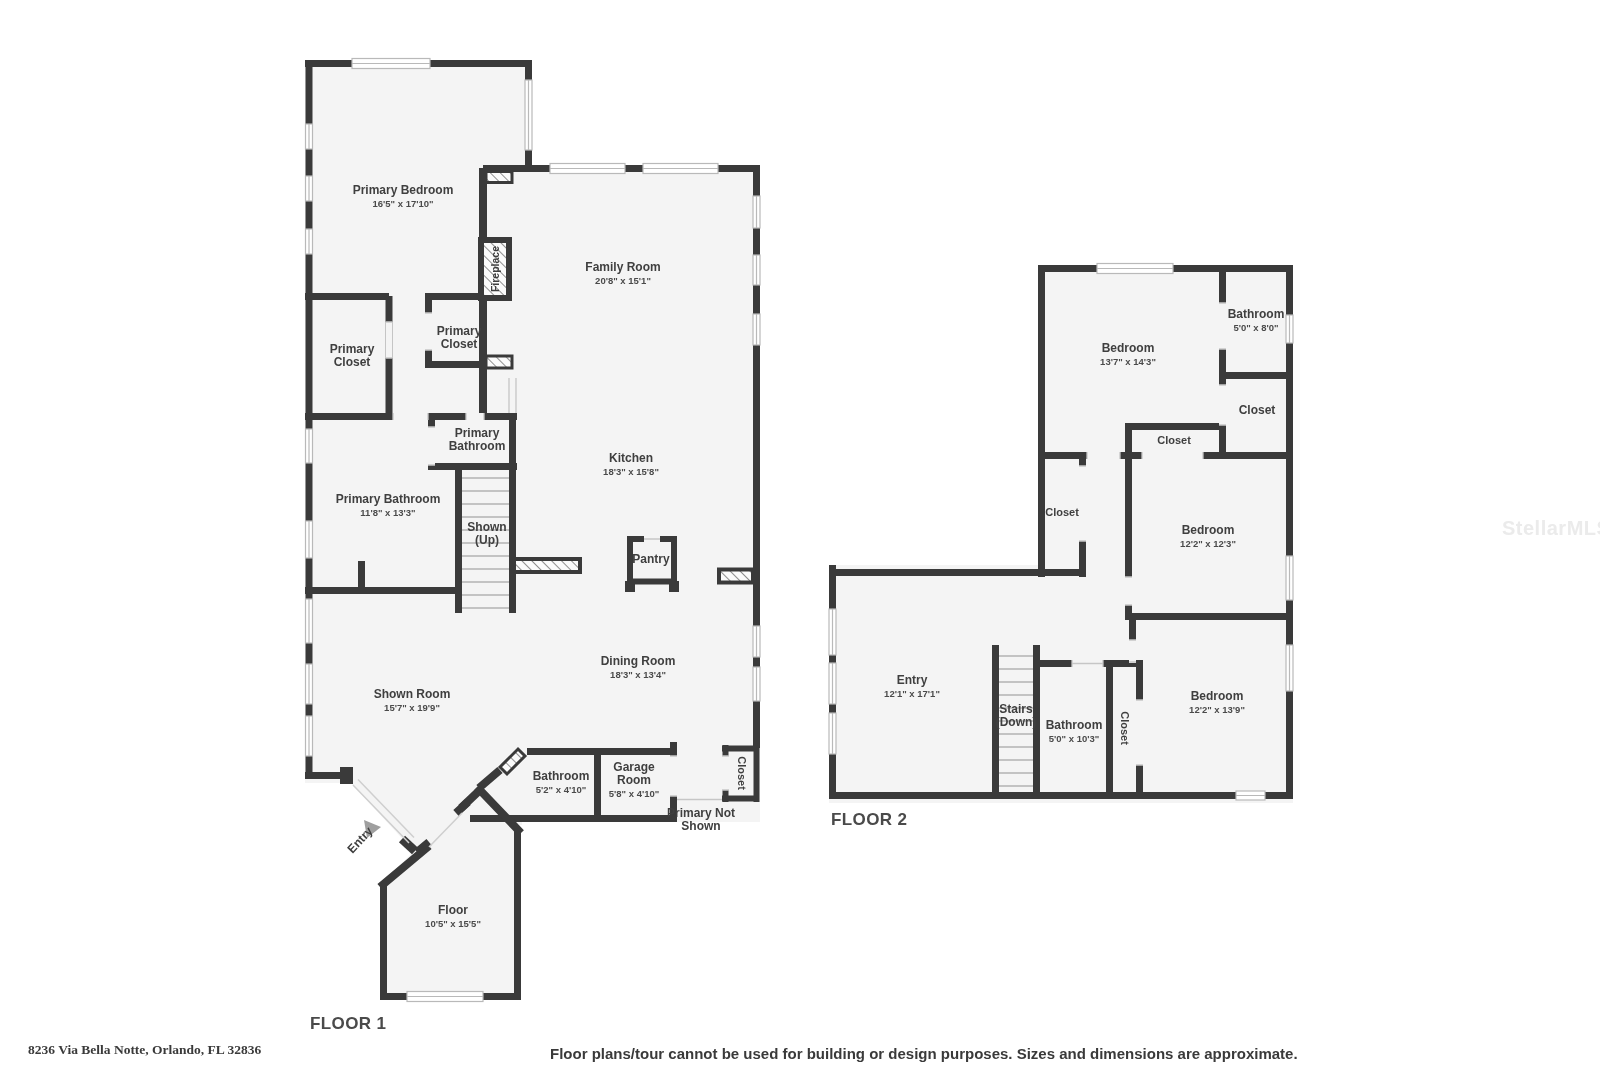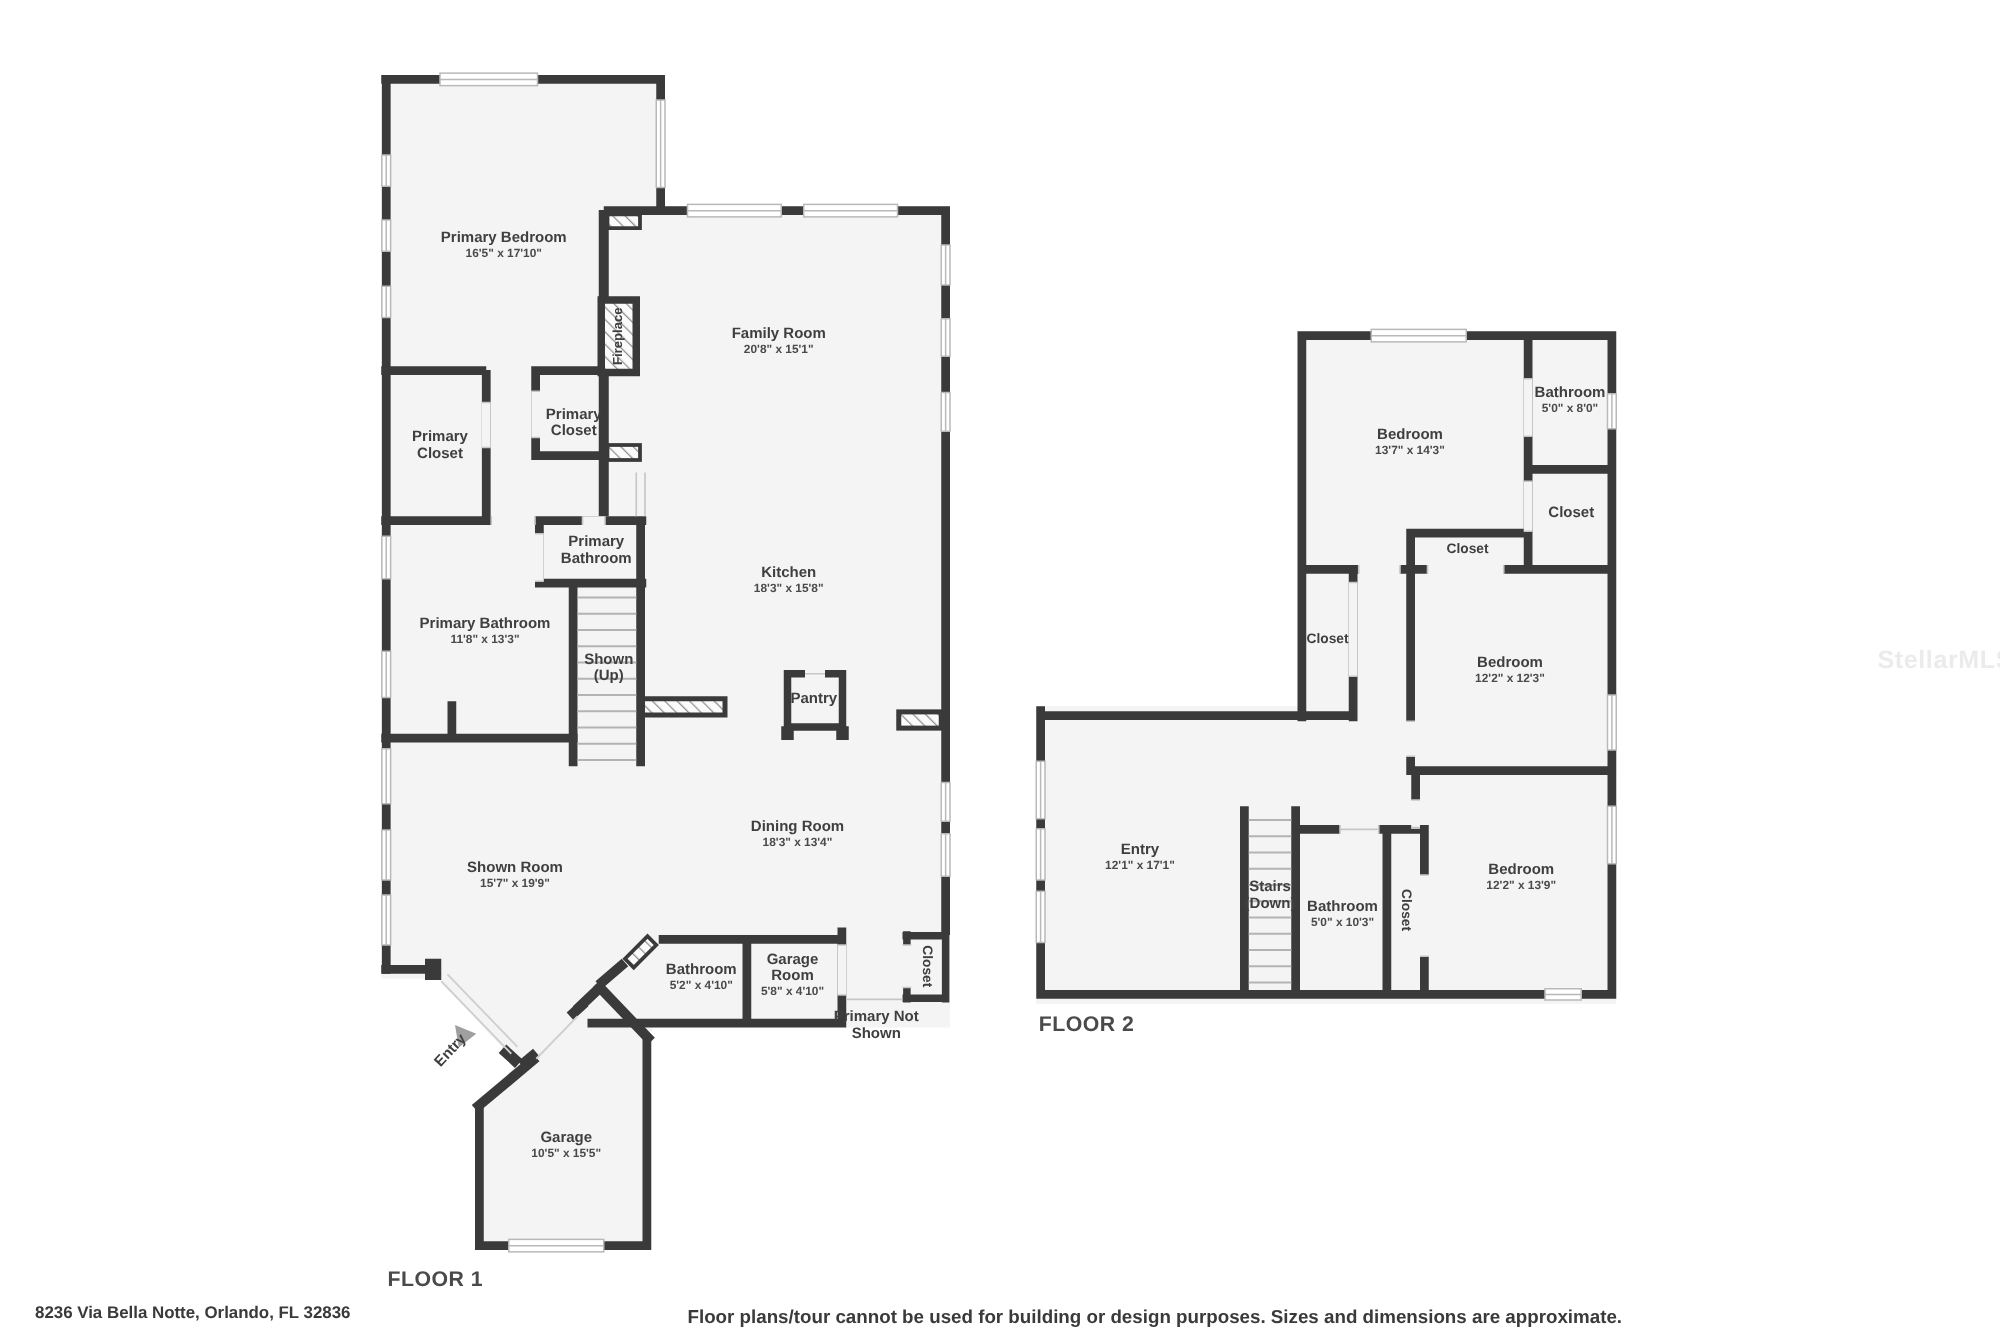--- a/index.html
+++ b/index.html
@@ -7,21 +7,21 @@
           font-family:"Liberation Sans",sans-serif;}
   svg{position:absolute;left:0;top:0;}
   .room-label{position:absolute;transform:translate(-50%,-50%);text-align:center;color:#3f3f3f;}
   .rname{display:block;font-weight:bold;font-size:12px;line-height:13px;}
   .rdims{display:block;font-weight:bold;font-size:9.5px;line-height:11px;margin-top:1px;color:#4a4a4a;}
   .vcw{transform:translate(-50%,-50%) rotate(90deg);}
   .vccw{transform:translate(-50%,-50%) rotate(-90deg);}
   .entry-label{position:absolute;transform:translate(-50%,-50%) rotate(-47deg);
                font-weight:bold;font-size:12px;color:#3f3f3f;}
   .floor-tag{position:absolute;font-weight:bold;font-size:17px;color:#4a4a4a;letter-spacing:.4px;}
-  .address{position:absolute;left:28px;top:1042px;font-weight:bold;font-size:13.5px;color:#3a3a3a;}
+  .address{position:absolute;left:28px;top:1042px;font-weight:bold;font-size:13.5px;color:#3a3a3a;font-family:Liberation Serif, serif;}
   .disclaimer{position:absolute;left:550px;top:1045px;font-weight:bold;font-size:15px;color:#3a3a3a;}
   .watermark{position:absolute;left:1502px;top:517px;font-weight:bold;font-size:20px;color:#ebebeb;
              letter-spacing:.5px;}
 </style>
 </head>
 <body>
 
 <div class="canvas">
 
   <svg width="1600" height="1067" viewBox="0 0 1600 1067">
@@ -222,21 +222,21 @@
     <span class="rdims">5'8" x 4'10"</span>
   </div>
   <div class="room-label vcw" style="left:741px;top:773px;width:60px">
     <span class="rname" style="font-size:11px">Closet</span>
   </div>
   <div class="room-label" style="left:701px;top:820px;width:78px">
     <span class="rname">Primary Not Shown</span>
   </div>
   <div class="entry-label" style="left:360px;top:840px">Entry</div>
   <div class="room-label" style="left:453px;top:916px;width:110px">
-    <span class="rname">Garage</span>
+    <span class="rname">Floor</span>
     <span class="rdims">10'5" x 15'5"</span>
   </div>
   <div class="floor-tag" style="left:310px;top:1014px">FLOOR 1</div>
 
   <div class="room-label" style="left:1128px;top:354px;width:120px">
     <span class="rname">Bedroom</span>
     <span class="rdims">13'7" x 14'3"</span>
   </div>
   <div class="room-label" style="left:1256px;top:320px;width:90px">
     <span class="rname">Bathroom</span>

